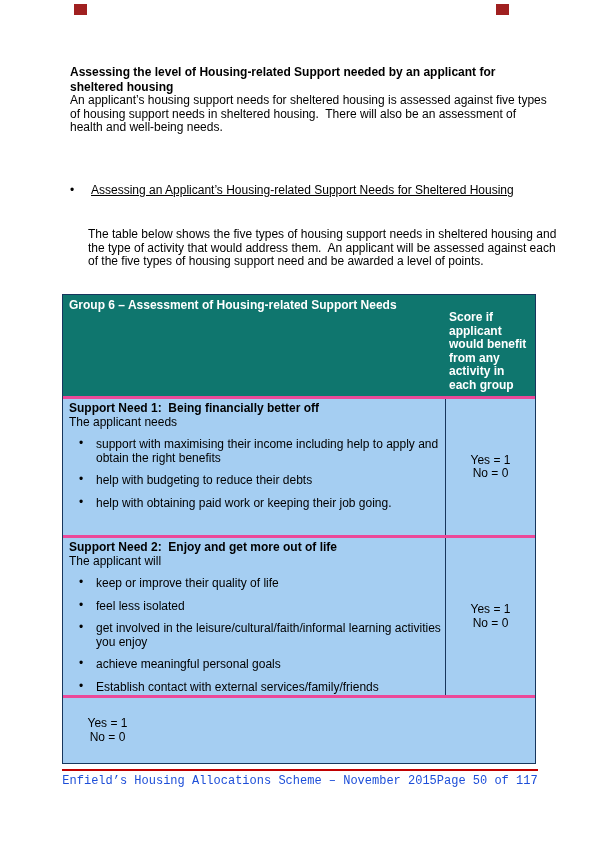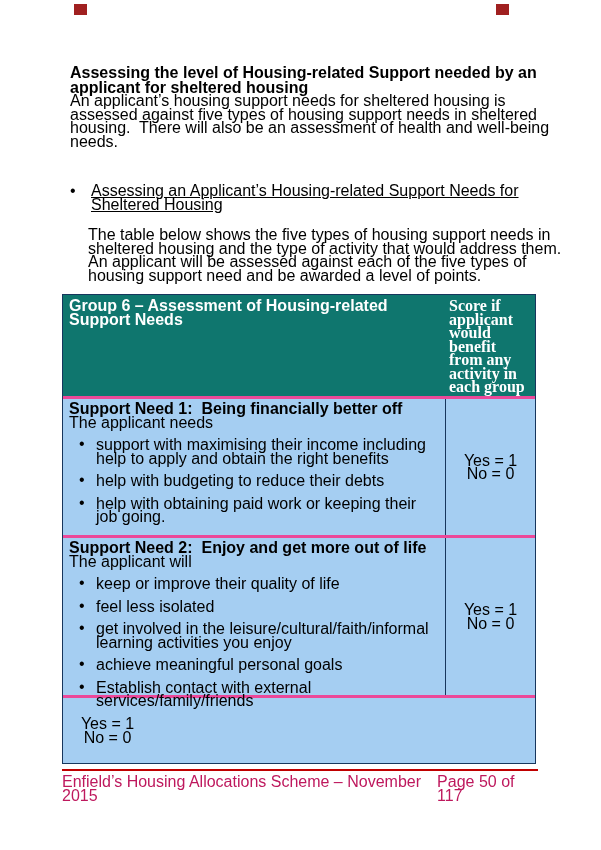--- a/index.html
+++ b/index.html
@@ -1,21 +1,21 @@
 <!DOCTYPE html>
 <html><head>
 <meta charset="utf-8">
 <style>
   html,body { margin:0; padding:0; background:#ffffff; }
   .page {
     position:relative;
     width:601px; height:850px;
     background:#ffffff;
     font-family:"Liberation Sans", sans-serif;
-    font-size:16px; line-height:13.5px;
+    font-size:12px; line-height:13.5px;
     color:#000000;
     overflow:hidden;
   }
   .pre { white-space:pre-wrap; }
   .marker {
     position:absolute; top:4px; width:13px; height:11px;
     background:#a02020;
   }
   .marker.left { left:74px; }
   .marker.right { left:496px; }
@@ -52,39 +52,40 @@
     text-align:center;
   }
   .thead { background:#0f766e; color:#ffffff; font-weight:bold; height:101px; }
   .thead .cell-main {
     border-right:none;
     display:flex; flex-direction:column; justify-content:space-between;
     padding:4px 6px 2px 6px;
   }
   .thead .cell-score {
     align-items:flex-start; justify-content:flex-start;
-    text-align:left; padding:4px 2px 0 3px;font-family:Liberation Serif, serif;
+    text-align:left; padding:16px 2px 0 3px;
   }
   .row1 { height:139px; }
   .row2 { height:160px; }
   .row3 { height:68px; }
   .need-title { font-weight:bold; }
   .cell-main ul { list-style:none; margin:0; padding:0; }
   .cell-main li { position:relative; padding-left:27px; margin-top:9px; }
   .cell-main li::before {
     content:"\2022"; position:absolute; left:10px; top:-1px;
   }
   .score-line { display:block; }
 
   .footer {
     position:absolute; left:62px; top:769px; width:476px;
     border-top:2px solid #c00000;
     padding-top:4px; box-sizing:border-box;
-    display:flex; justify-content:flex-start;
-    color:#be185d;
+    display:flex; justify-content:center;
+    color:#1d4ed8;
+    font-family:Liberation Mono, monospace;
   }
 </style>
 </head>
 <body>
 
 <div class="page">
 
   <div class="marker left"></div>
   <div class="marker right"></div>
 

